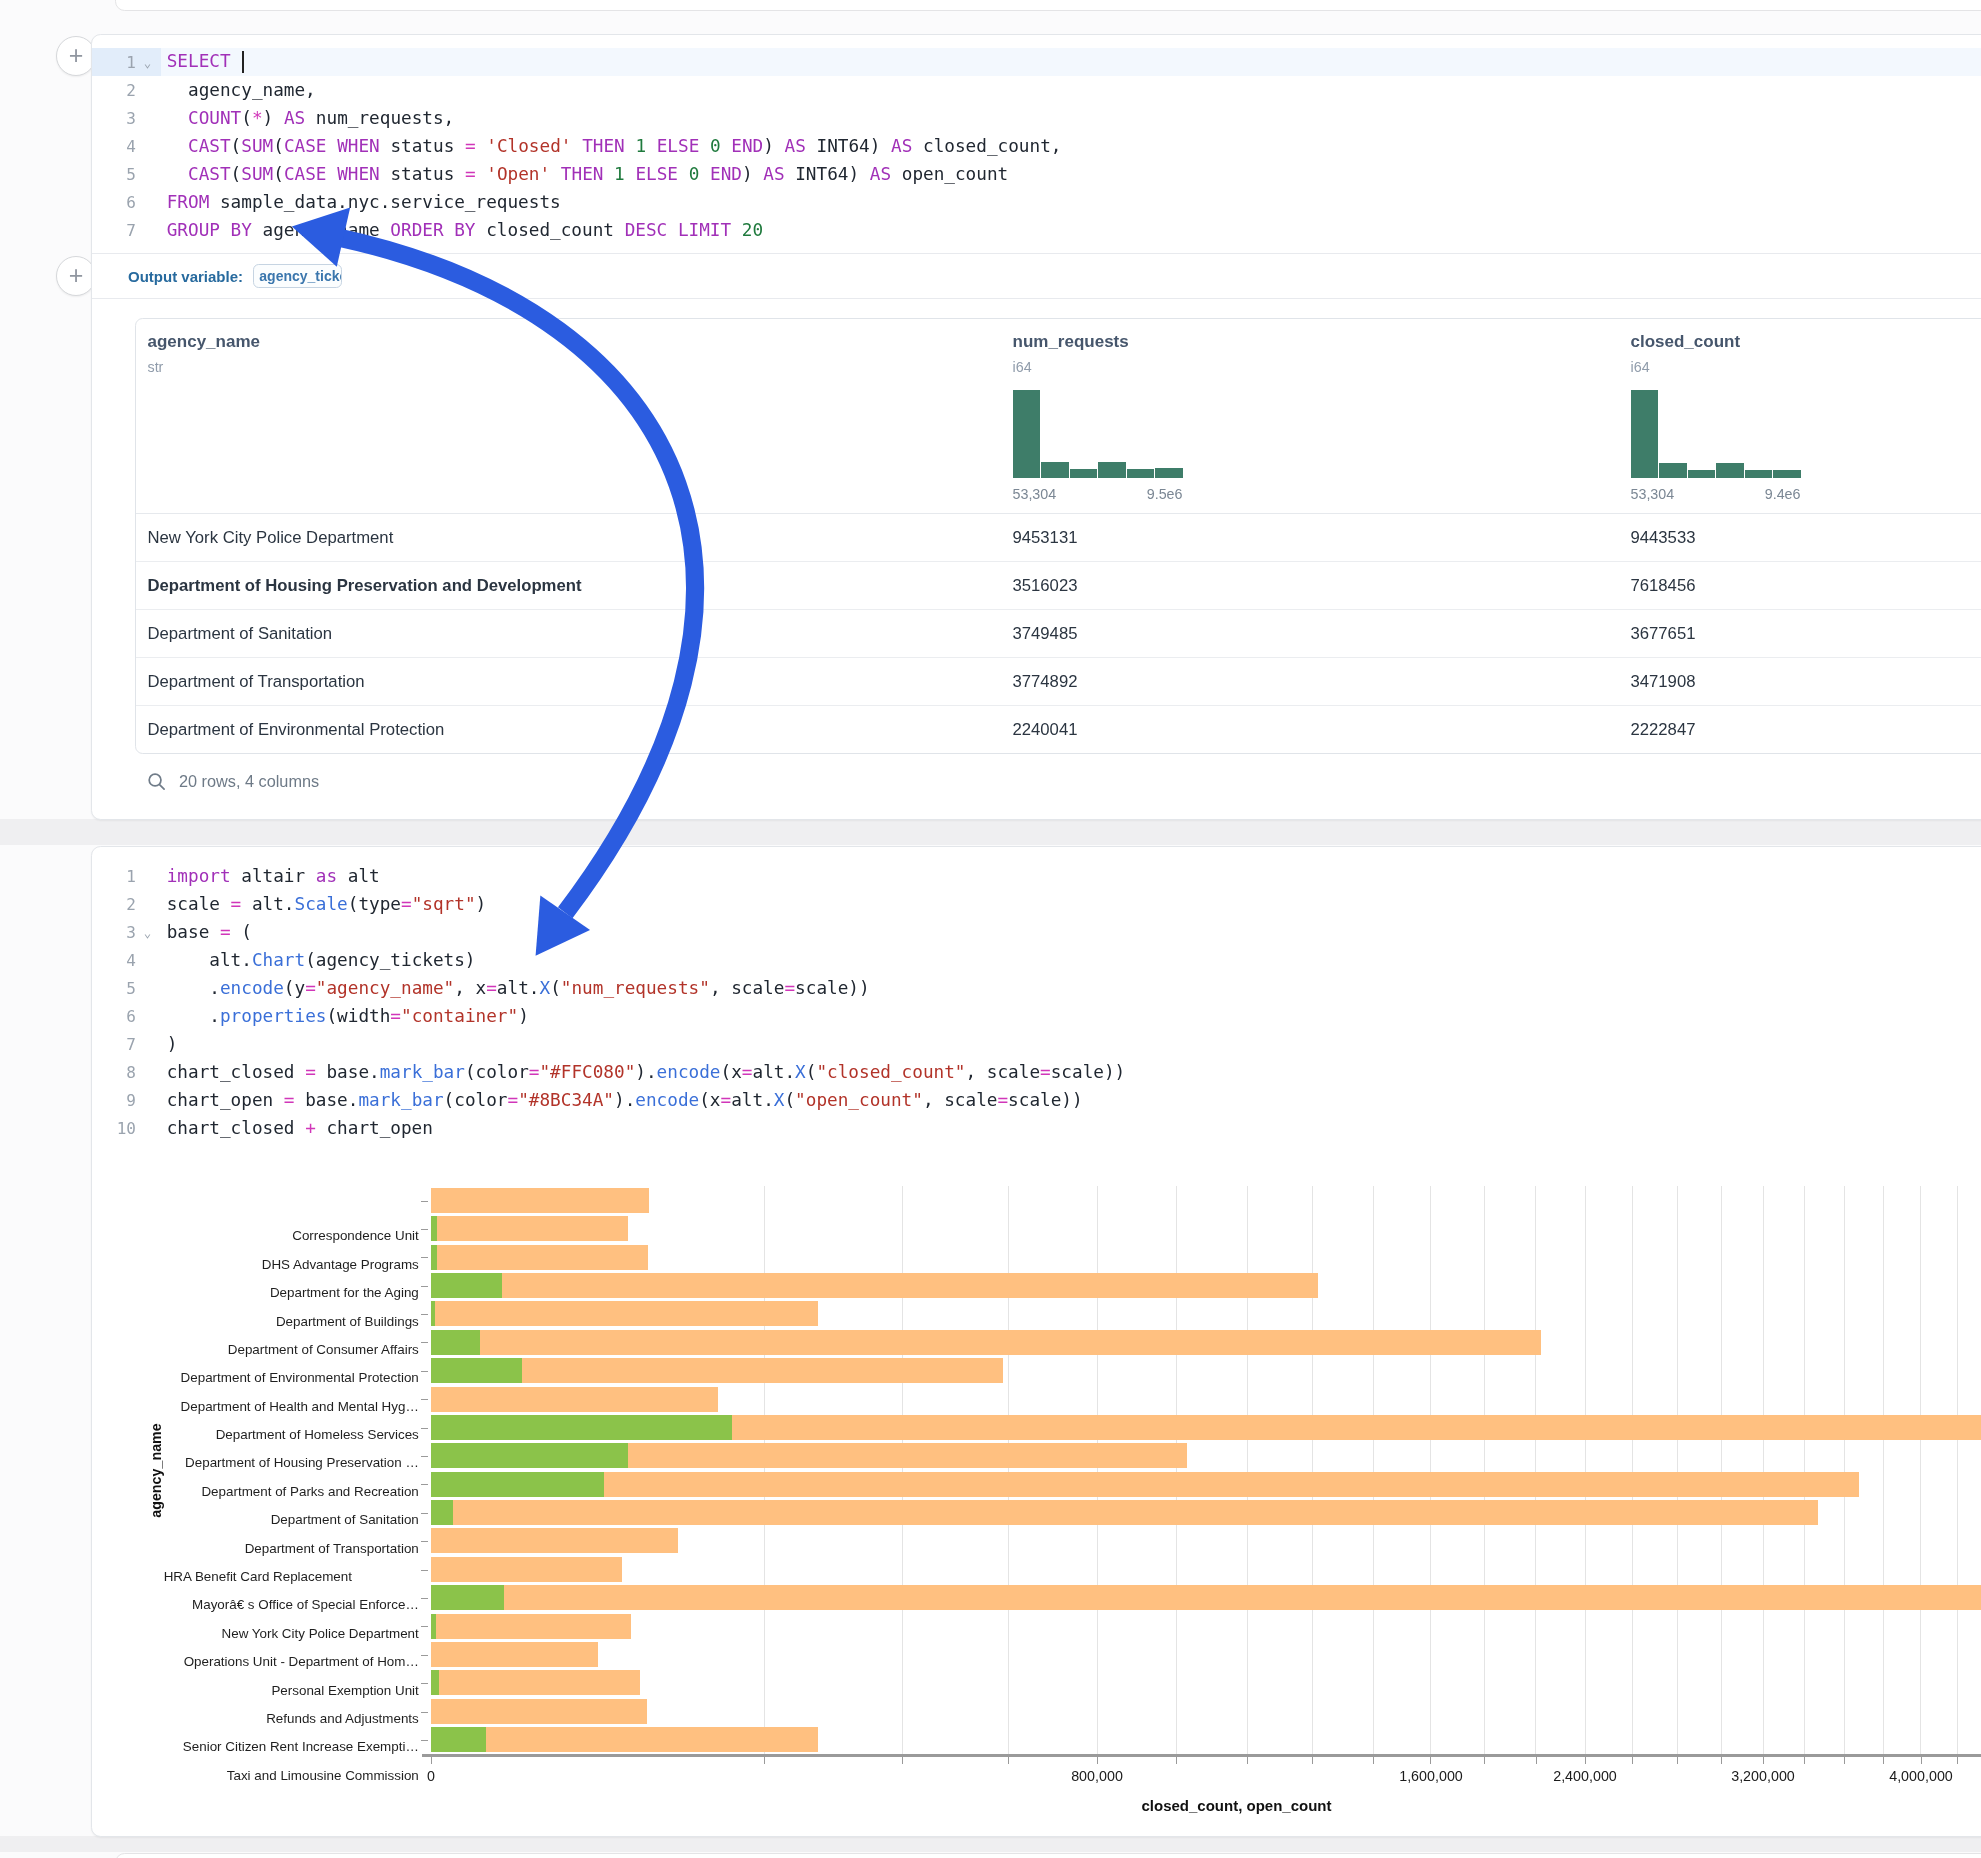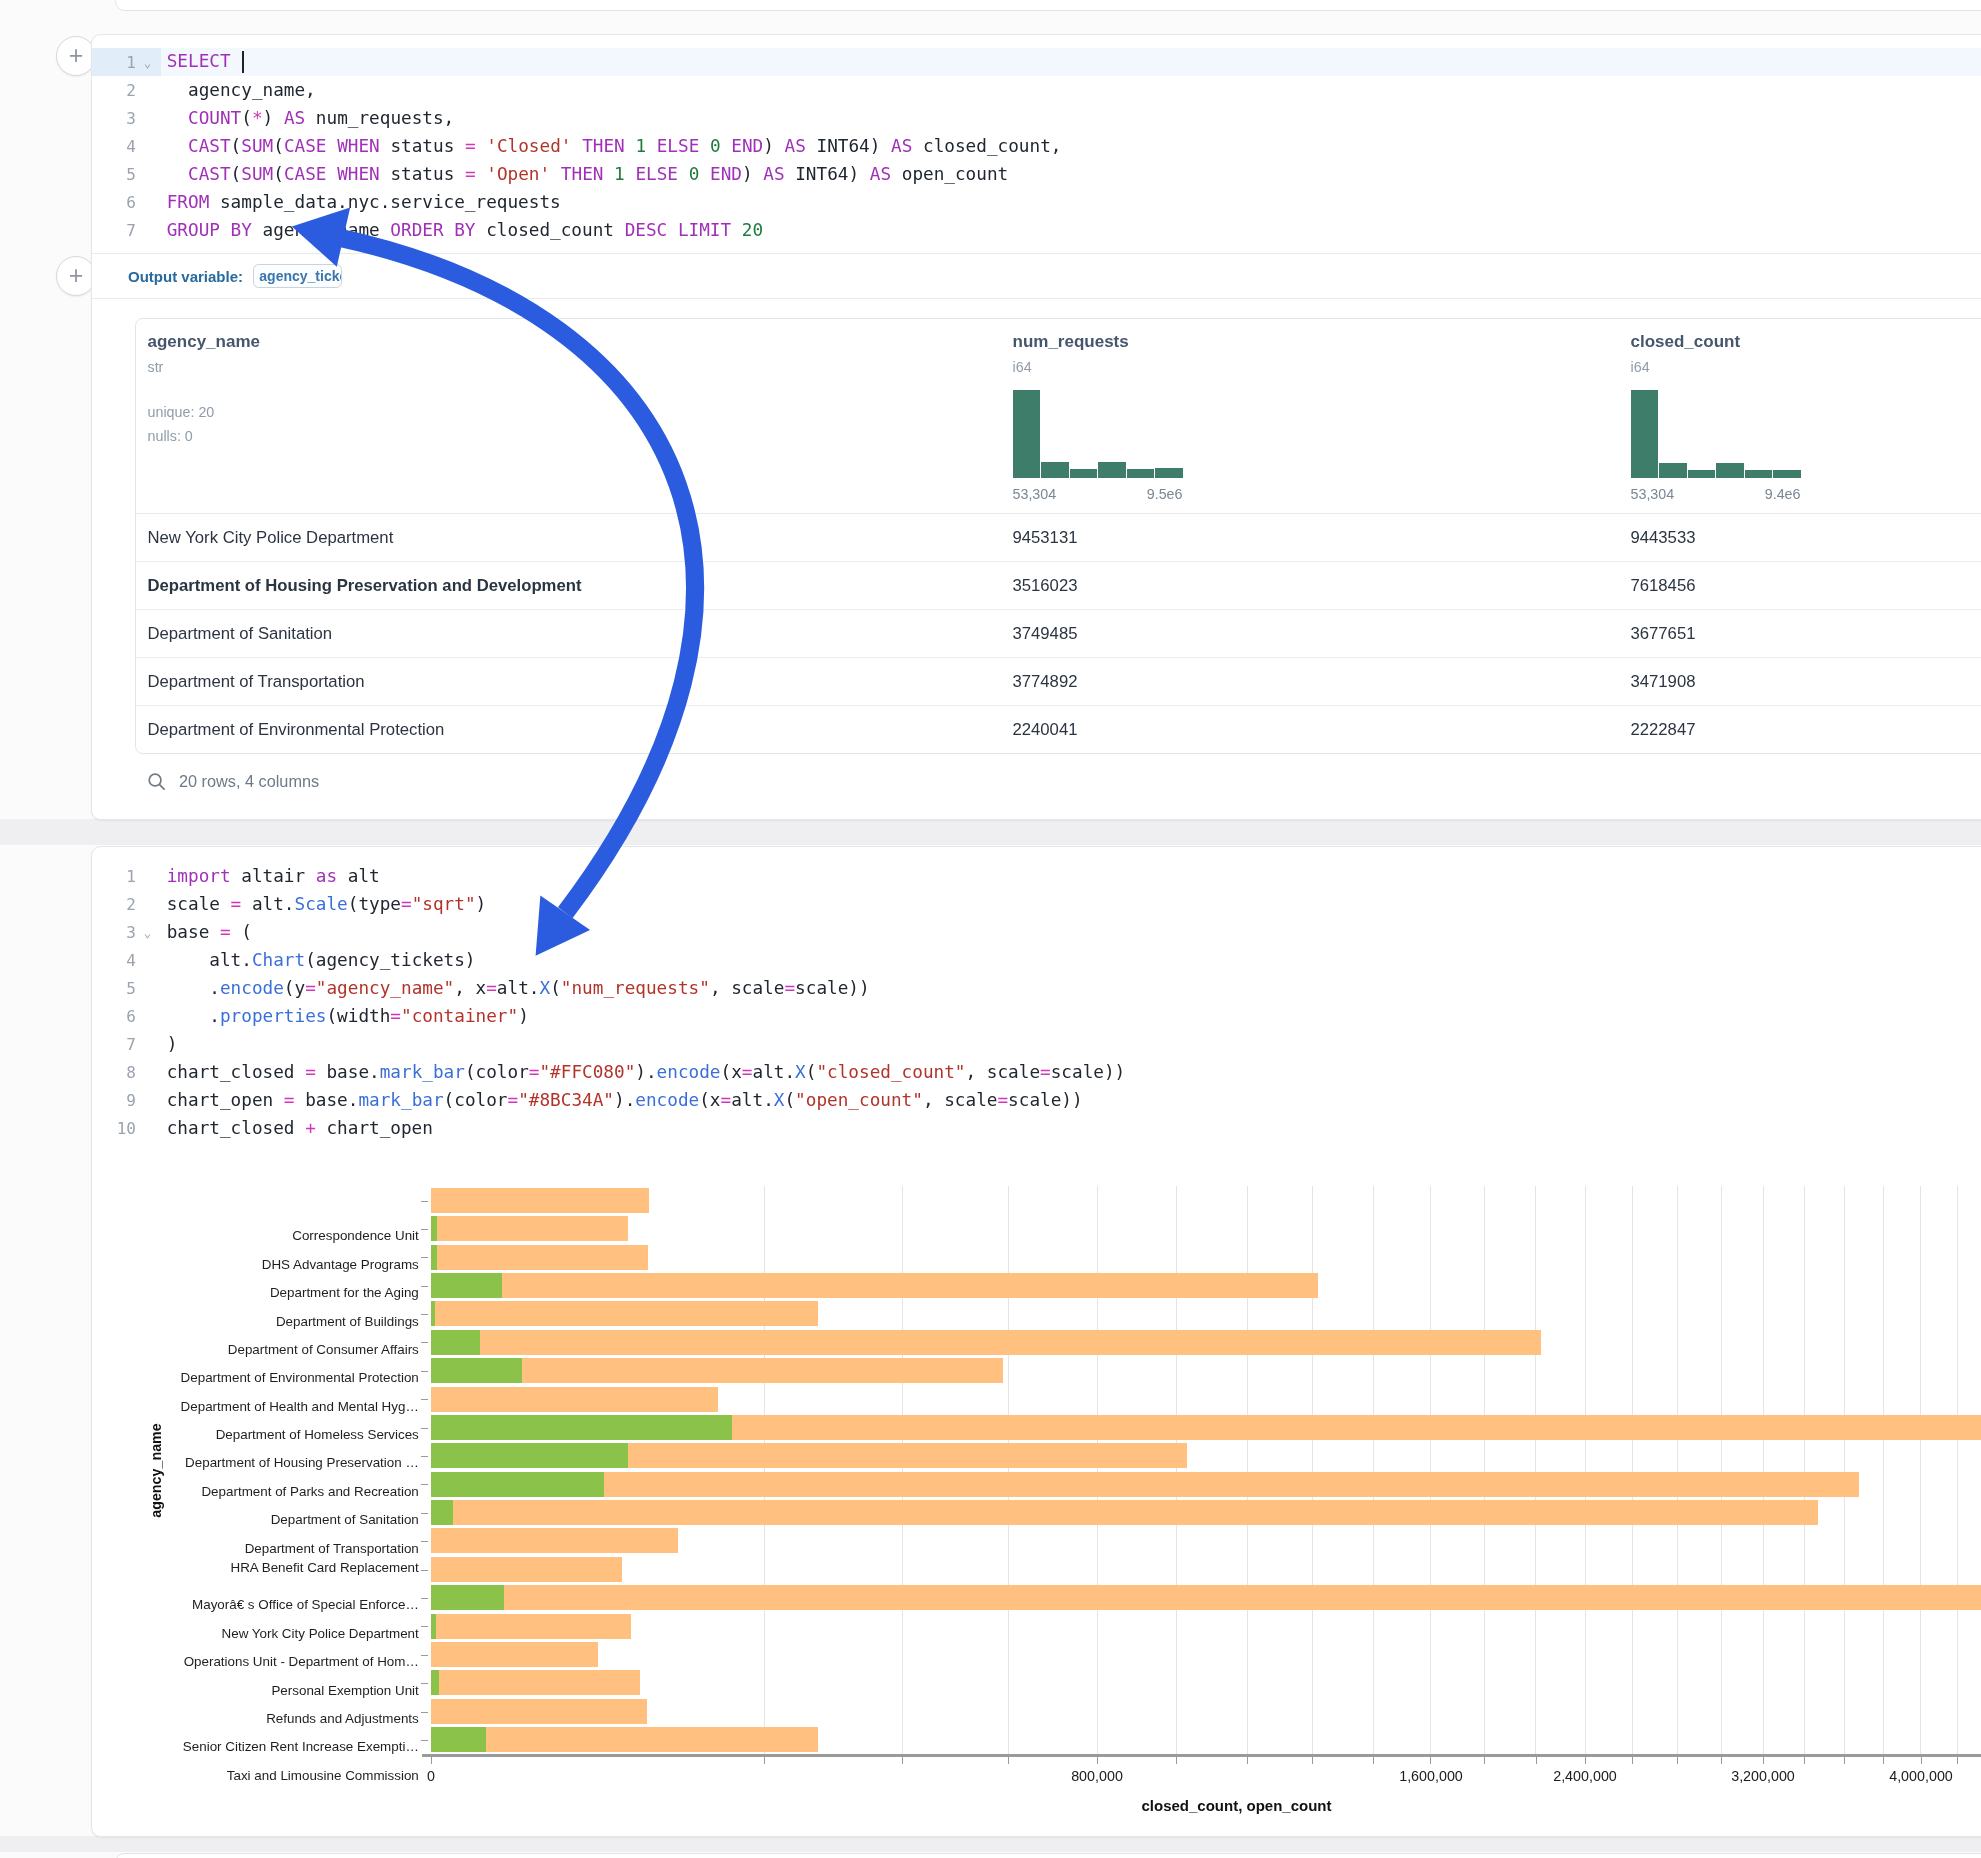--- a/index.html
+++ b/index.html
@@ -82,24 +82,20 @@
     </div>
   <div id="output-bar">
     <span id="output-label">Output variable:</span>
     <span id="output-pill">agency_tickets</span>
   </div>
   <div id="df-table">
     <div id="df-header">
         <div class="hcell" style="width: 865px;">
           <div class="col-name">agency_name</div>
           <div class="col-type">str</div>
-          <div class="col-stats">
-            <div>unique: 20</div>
-            <div>nulls: 0</div>
-          </div>
         </div>
         <div class="hcell" style="width: 618px;">
           <div class="col-name">num_requests</div>
           <div class="col-type">i64</div>
           <div class="hist">
             <div class="hb" style="height: 88px;"></div>
             <div class="hb" style="height: 16px;"></div>
             <div class="hb" style="height: 9.7px;"></div>
             <div class="hb" style="height: 16.7px;"></div>
             <div class="hb" style="height: 9.7px;"></div>
@@ -197,21 +193,21 @@
         <div class="ylab" style="top: 213px;">Department of Homeless Services</div>
         <div class="ytick" style="top: 227px;"></div>
         <div class="ylab" style="top: 241px;">Department of Housing Preservation …</div>
         <div class="ytick" style="top: 256px;"></div>
         <div class="ylab" style="top: 270px;">Department of Parks and Recreation</div>
         <div class="ytick" style="top: 284px;"></div>
         <div class="ylab" style="top: 298px;">Department of Sanitation</div>
         <div class="ytick" style="top: 312px;"></div>
         <div class="ylab" style="top: 327px;">Department of Transportation</div>
         <div class="ytick" style="top: 341px;"></div>
-        <div class="ylab" style="top: 346px;">HRA Benefit Card Replacement</div>
+        <div class="ylab" style="top: 355px; text-align: center;">HRA Benefit Card Replacement</div>
         <div class="ytick" style="top: 369px;"></div>
         <div class="ylab" style="top: 383px;">Mayorâ€ s Office of Special Enforce…</div>
         <div class="ytick" style="top: 398px;"></div>
         <div class="ylab" style="top: 412px;">New York City Police Department</div>
         <div class="ytick" style="top: 426px;"></div>
         <div class="ylab" style="top: 440px;">Operations Unit - Department of Hom…</div>
         <div class="ytick" style="top: 454px;"></div>
         <div class="ylab" style="top: 469px;">Personal Exemption Unit</div>
         <div class="ytick" style="top: 483px;"></div>
         <div class="ylab" style="top: 497px;">Refunds and Adjustments</div>

